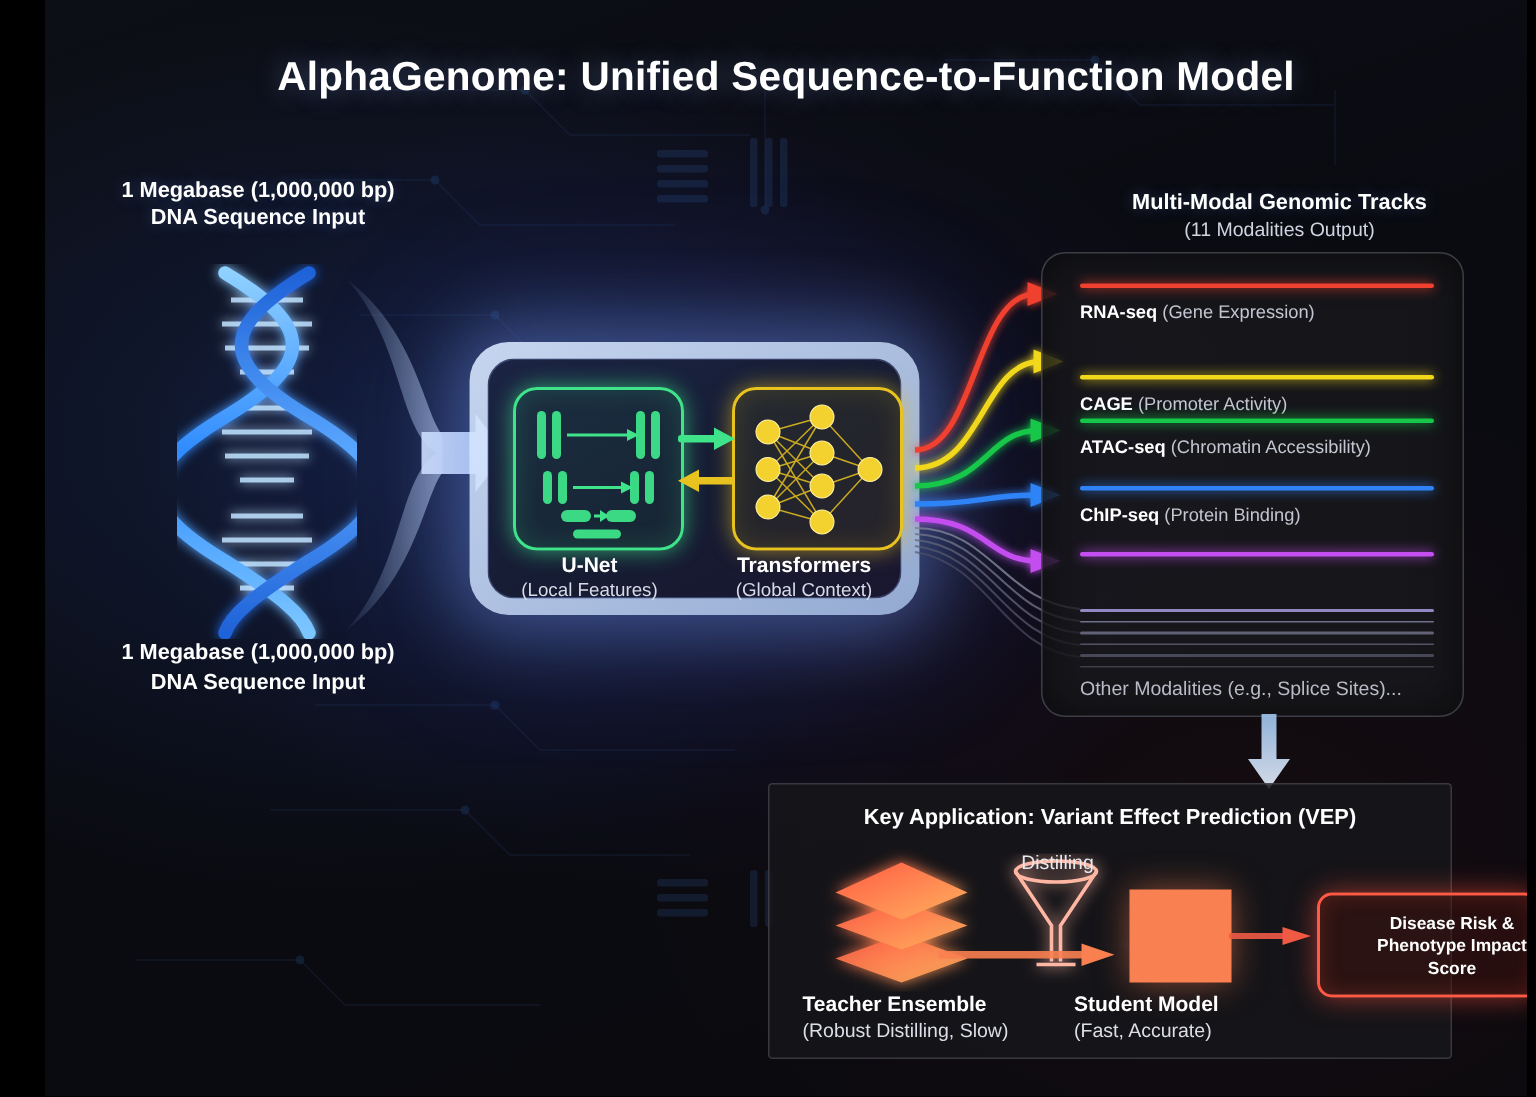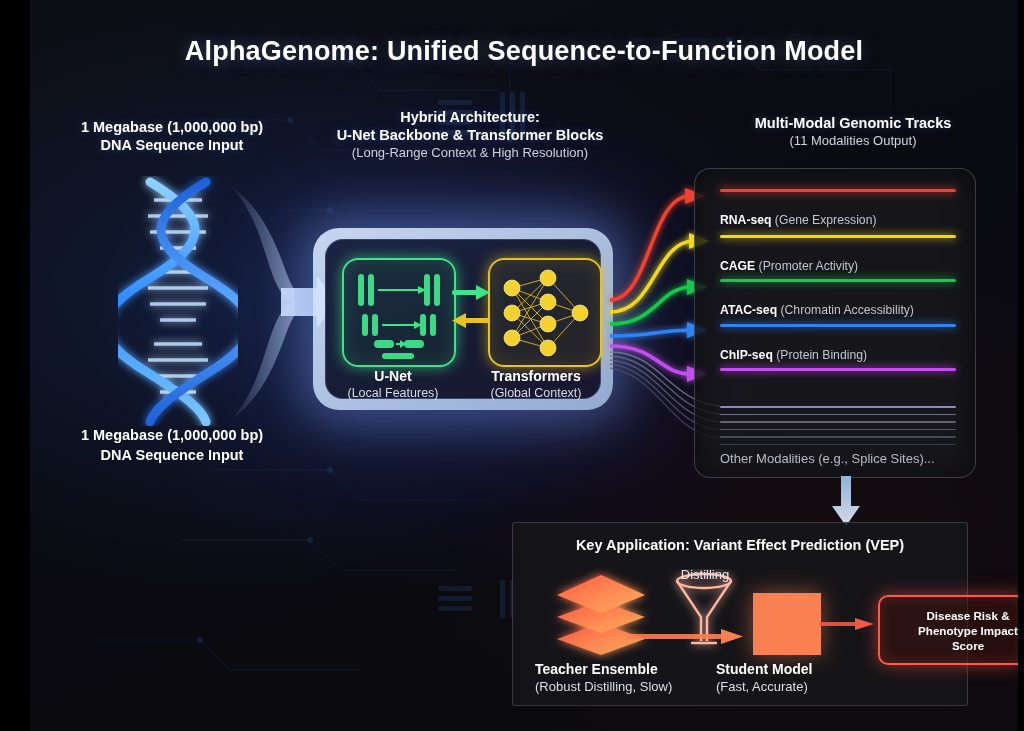--- a/index.html
+++ b/index.html
@@ -26,21 +26,21 @@
     font-size:27px;font-weight:bold;color:#fff;letter-spacing:.2px;
     text-shadow:0 0 18px rgba(150,180,255,.35);}
 
   
   .hd{position:absolute;text-align:center;color:#fff;}
   .hd .b{font-weight:bold;font-size:14.5px;line-height:18px;text-shadow:0 0 10px rgba(120,160,255,.3);}
   .hd .s{font-size:13px;line-height:18px;color:#cfd4e0;}
 
   #hd-left{left:22px;top:118px;width:240px;}
   #hd-center{left:288px;top:108px;width:304px;}
-  #hd-right{left:672px;top:114px;width:302px;}
+  #hd-right{left:672px;top:126px;width:302px;}
   #lbl-left-bottom{position:absolute;left:22px;top:425px;width:240px;text-align:center;color:#fff;}
   #lbl-left-bottom .b{font-weight:bold;font-size:14.5px;line-height:20px;}
 
   
   #dna{position:absolute;left:88px;top:176px;width:120px;height:250px;}
   #funnel{position:absolute;left:195px;top:180px;width:115px;height:245px;}
 
   
   #model{position:absolute;left:283px;top:228px;width:300px;height:182px;border-radius:26px;
     background:linear-gradient(145deg,rgba(214,230,255,.92),rgba(176,203,246,.82));
@@ -58,21 +58,21 @@
   .unit-cap .s{font-size:12.5px;line-height:17px;color:#d7dbe6;}
   #cap-unet{left:293px;top:367px;}
   #cap-tf{left:436px;top:367px;}
 
   
   #tracks{position:absolute;left:664px;top:168px;width:280px;height:308px;border-radius:16px;
     background:rgba(26,26,30,.78);border:1px solid rgba(150,155,170,.30);
     box-shadow:0 0 30px rgba(0,0,0,.55) inset;}
   .track{position:absolute;left:25px;width:236px;}
   .track .line{height:3px;border-radius:2px;}
-  .track .txt{margin-top:21px;font-size:12.2px;color:#e9ebf0;white-space:nowrap;}
+  .track .txt{margin-top:9px;font-size:12.2px;color:#e9ebf0;white-space:nowrap;}
   .track .txt b{font-weight:bold;color:#fff;}
   .track .txt span{color:#c2c6d0;}
   .others{position:absolute;left:25px;top:237px;width:236px;}
   .others .gl{height:1.5px;margin-bottom:6px;border-radius:1px;}
   .others .txt{margin-top:6px;font-size:13px;color:#b9bcc6;}
 
   #downarrow{position:absolute;left:801px;top:476px;width:30px;height:50px;}
 
   
   #vep{position:absolute;left:482px;top:522px;width:454px;height:182px;border-radius:3px;
@@ -139,25 +139,20 @@
       </g>
     </svg>
 
     <div id="title">AlphaGenome: Unified Sequence-to-Function Model</div>
 
     <div class="hd" id="hd-left">
       <div class="b">1 Megabase (1,000,000 bp)</div>
       <div class="b">DNA Sequence Input</div>
     </div>
 
-    <div class="hd" id="hd-center">
-      <div class="b">Hybrid Architecture:</div>
-      <div class="b">U-Net Backbone &amp; Transformer Blocks</div>
-      <div class="s">(Long-Range Context &amp; High Resolution)</div>
-    </div>
 
     <div class="hd" id="hd-right">
       <div class="b">Multi-Modal Genomic Tracks</div>
       <div class="s">(11 Modalities Output)</div>
     </div>
 
     <svg id="dna" viewBox="0 0 120 250">
       <defs>
         <linearGradient id="strandA" x1="0" y1="0" x2="0" y2="1">
           <stop offset="0%" stop-color="#8fd0ff"></stop>
@@ -331,21 +326,21 @@
         <polygon points="657,322 677,330 657,338" fill="#2f83f6"></polygon>
         <polygon points="657,366 677,374 657,382" fill="#c44ef0"></polygon>
       </g>
     </svg>
 
     <div id="tracks">
       <div class="track" style="top:20px">
         <div class="line" style="background:#f0402f;box-shadow:0 0 8px #f0402f"></div>
         <div class="txt"><b>RNA-seq</b> <span>(Gene Expression)</span></div>
       </div>
-      <div class="track" style="top:66px">
+      <div class="track" style="top:81px">
         <div class="line" style="background:#f2d81b;box-shadow:0 0 8px #f2d81b"></div>
         <div class="txt"><b>CAGE</b> <span>(Promoter Activity)</span></div>
       </div>
       <div class="track" style="top:110px">
         <div class="line" style="background:#17c74a;box-shadow:0 0 8px #17c74a"></div>
         <div class="txt"><b>ATAC-seq</b> <span>(Chromatin Accessibility)</span></div>
       </div>
       <div class="track" style="top:155px">
         <div class="line" style="background:#2f83f6;box-shadow:0 0 8px #2f83f6"></div>
         <div class="txt"><b>ChIP-seq</b> <span>(Protein Binding)</span></div>

